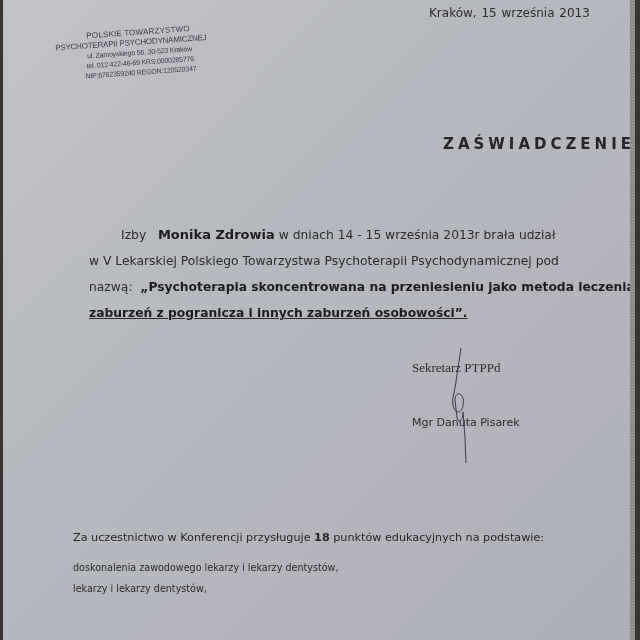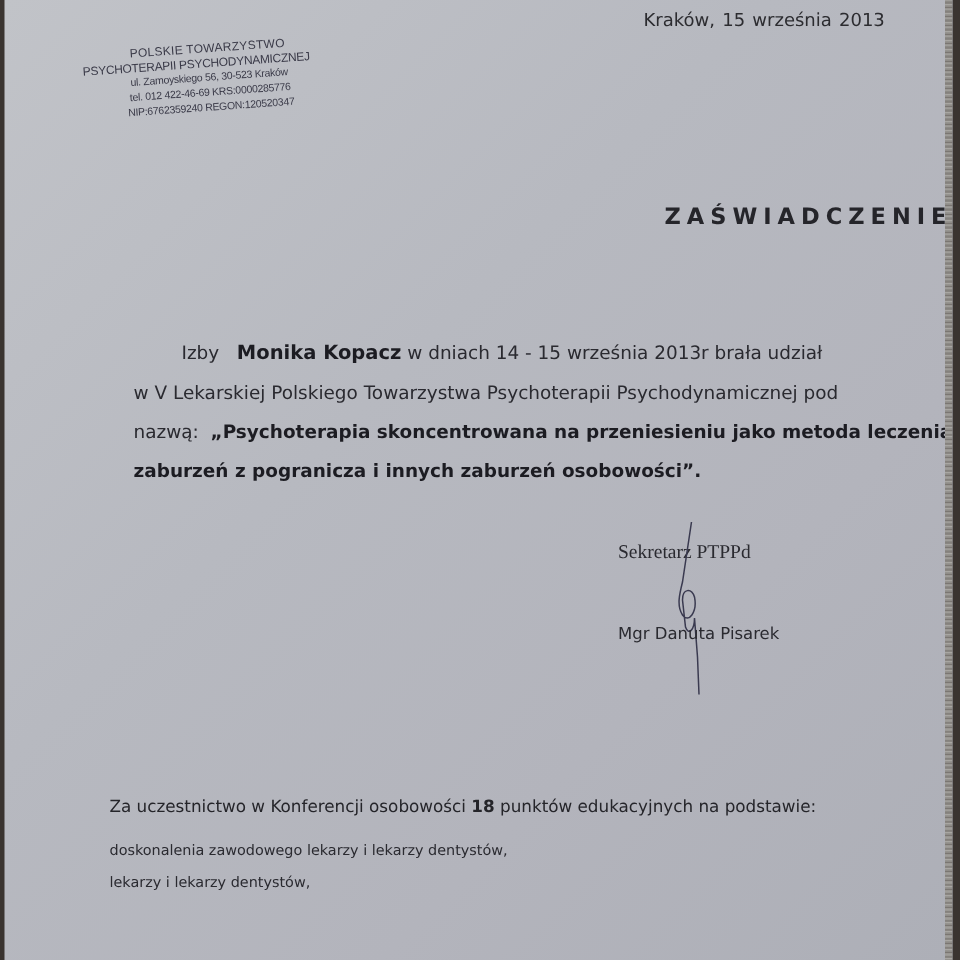--- a/index.html
+++ b/index.html
@@ -84,41 +84,41 @@
     <div class="l5">NIP:6762359240 REGON:120520347</div>
   </div>
 
   <div class="date">Kraków, 15 września  2013</div>
 
   <div class="title">ZAŚWIADCZENIE</div>
 
   <div class="body-text">
     <span class="row indent">
       <span>Izby</span>&nbsp;&nbsp;
-      <b style="font-size:13px;">Monika Kopacz</b>
+      <b style="font-size:13px;">Monika Zdrowia</b>
       <span>w dniach 14 - 15 września 2013r brała udział</span>
     </span>
     <span class="row" style="margin-left:-12px;">w V Lekarskiej Polskiego Towarzystwa Psychoterapii Psychodynamicznej pod</span>
     <span class="row" style="margin-left:-12px;">
       <span>nazwą:</span>&nbsp;
       <b>„Psychoterapia skoncentrowana na przeniesieniu jako metoda leczenia</b>
     </span>
-    <span class="row" style="margin-left:-12px;">
+    <span class="row" style="margin-left:-12px;text-decoration:underline;">
       <b>zaburzeń z pogranicza i innych zaburzeń osobowości”.</b>
     </span>
   </div>
 
   <div class="sig-title">Sekretarz PTPPd</div>
   <svg class="signature" viewBox="0 0 40 120">
     <path d="M18 0 L12 40 C10 48 8 56 12 62 C16 68 22 60 20 50 C18 44 12 44 12 52 L14 70 C16 76 20 72 20 64 L22 90 L23 115" fill="none" stroke="#3a3a50" stroke-width="1"></path>
   </svg>
   <div class="sig-name">Mgr Danuta Pisarek</div>
 
   <div class="points">
-    <span>Za uczestnictwo w Konferencji osobowości</span>
+    <span>Za uczestnictwo w Konferencji przysługuje</span>
     <b>18</b>
     <span>punktów edukacyjnych na podstawie:</span>
   </div>
 
   <div class="list">
     <div class="item">
       <div>doskonalenia zawodowego lekarzy i lekarzy dentystów,</div>
     </div>
     <div class="item">
       <div>lekarzy i lekarzy dentystów,</div>

